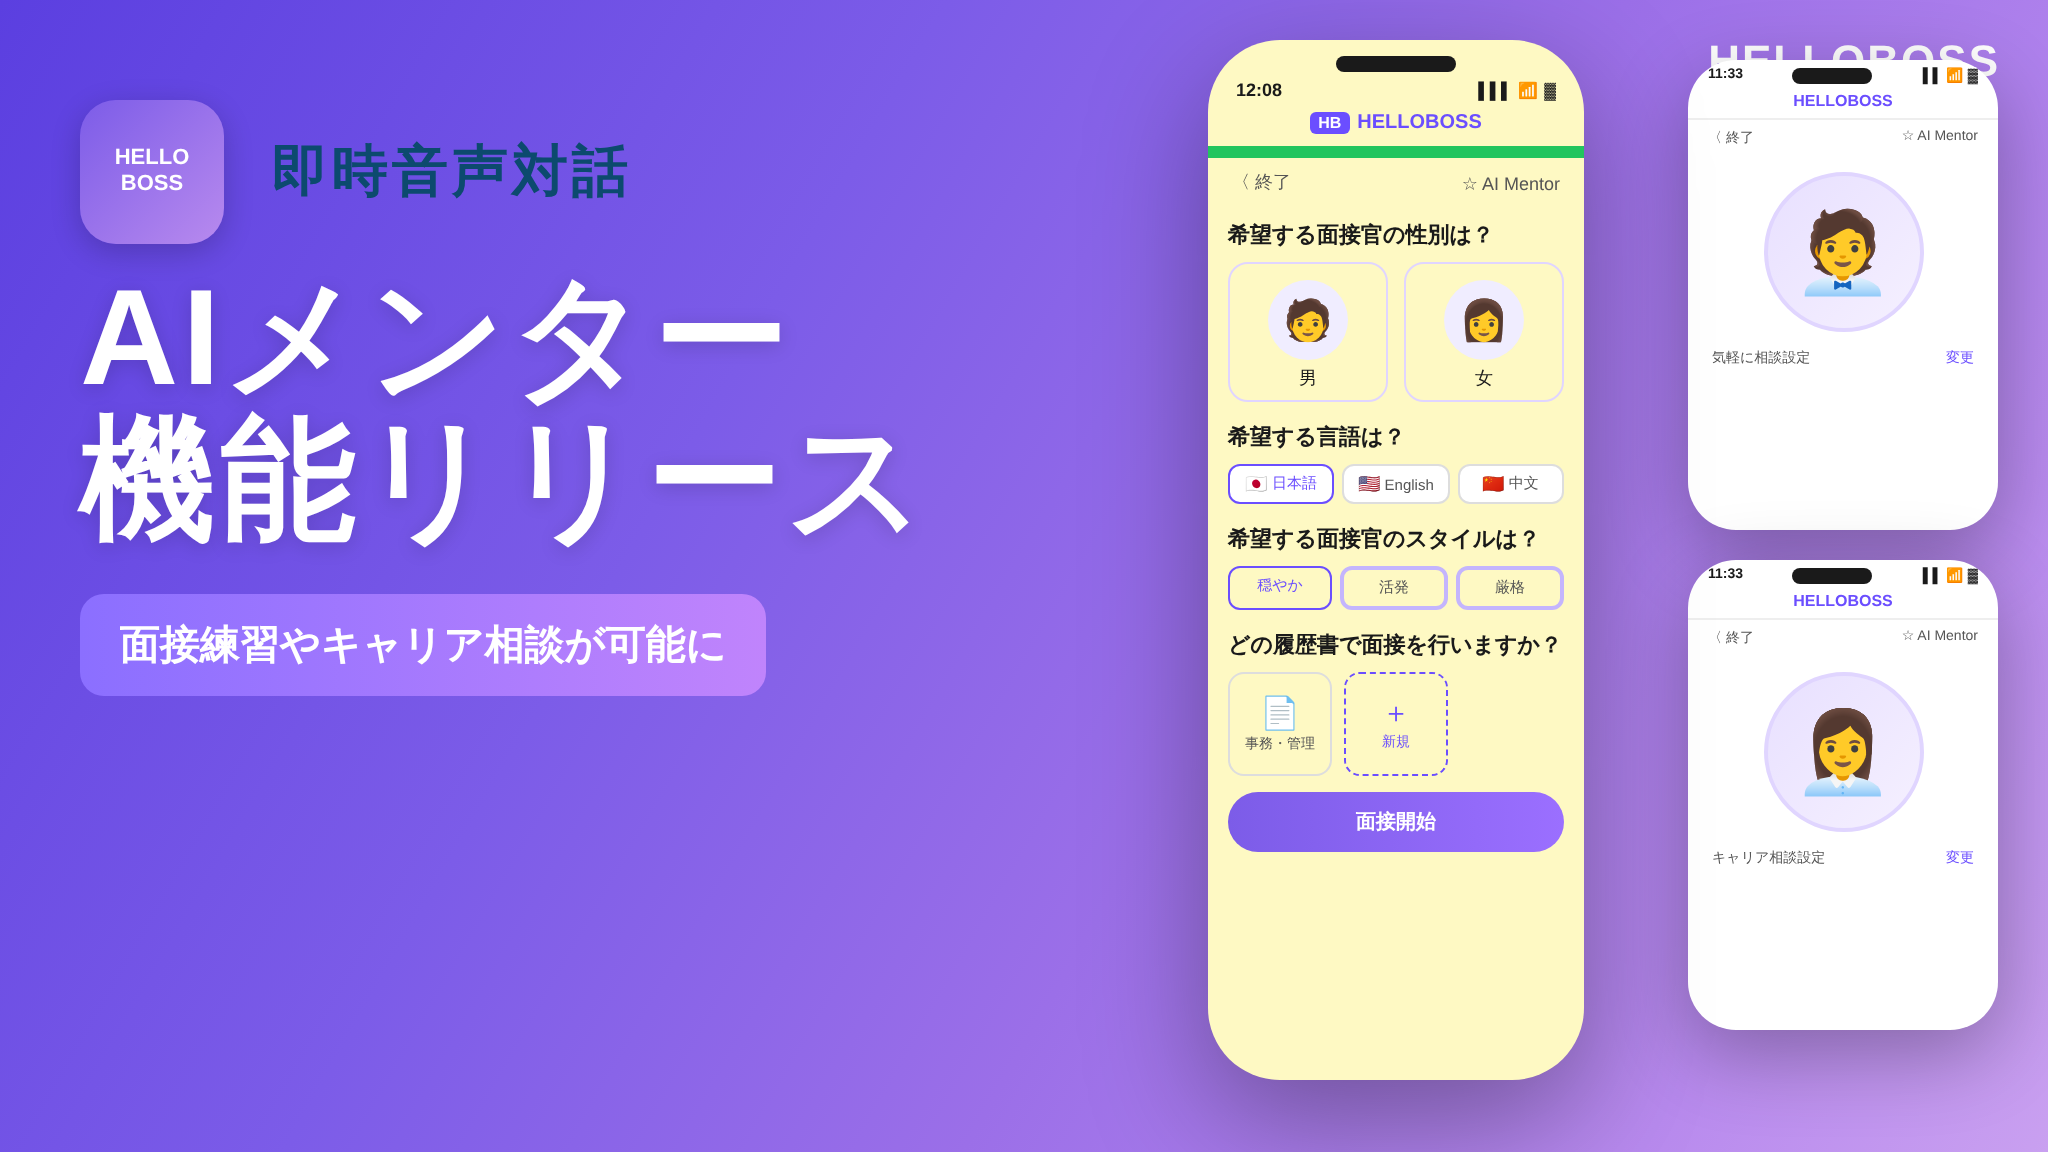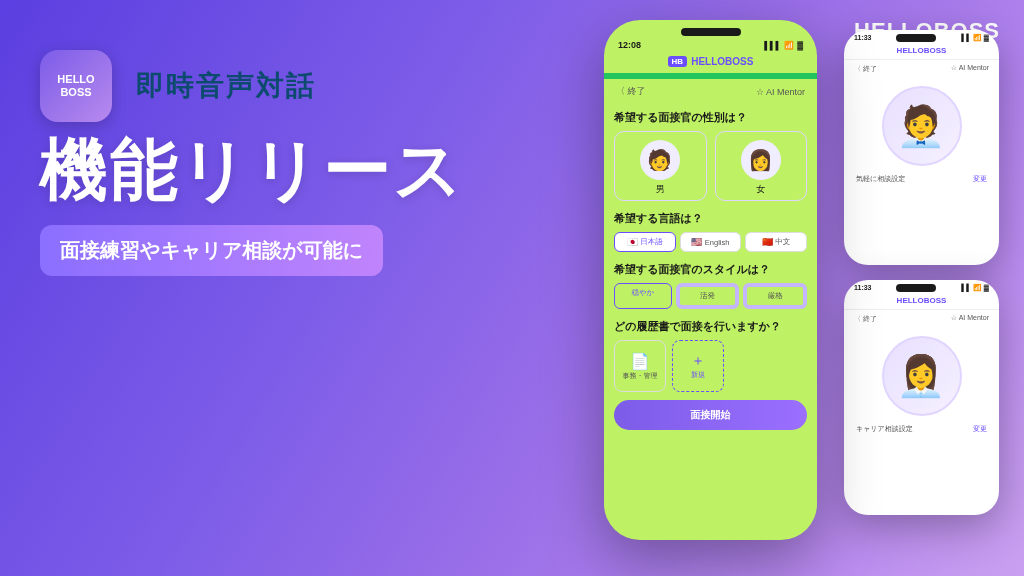--- a/index.html
+++ b/index.html
@@ -104,23 +104,23 @@
       top: 20px;
       width: 420px;
       height: 540px;
     }
 
     
     .phone-main {
       position: absolute;
       left: 20px;
       top: 0px;
-      width: 213px;
+      width: 188px;
       height: 520px;
-      background: #bef264;
+      background: #fef9c3;
       border-radius: 36px;
       box-shadow: 0 20px 60px rgba(0,0,0,0.35);
       overflow: hidden;
       z-index: 3;
     }
 
     .phone-notch {
       width: 60px;
       height: 8px;
       background: #1a1a1a;
@@ -268,21 +268,21 @@
 
     .style-row {
       display: flex;
       gap: 4px;
       margin-bottom: 10px;
     }
 
     .style-btn {
       flex: 1;
       padding: 4px 2px;
-      border: 4px solid #c4b5fd;
+      border: 2px solid #c4b5fd;
       border-radius: 6px;
       font-size: 7.5px;
       text-align: center;
       color: #555;
     }
 
     .style-btn.active-style {
       border: 1.5px solid #6B4EFF;
       color: #6B4EFF;
     }
@@ -442,20 +442,21 @@
 <div class="left-content">
   <div class="logo-row">
     <div class="logo-box">
       <span>HELLO</span>
       <span>BOSS</span>
     </div>
     <div class="subtitle-text">即時音声対話</div>
   </div>
 
   <div class="main-title">
+    <div>AIメンター</div>
     <div>機能リリース</div>
   </div>
 
   <div class="tagline-box">
     <span class="tagline-text">
       <span class="tagline-highlight">面接練習</span><span>や</span><span class="tagline-highlight">キャリア相談</span><span>が可能に</span>
     </span>
   </div>
 </div>
 

